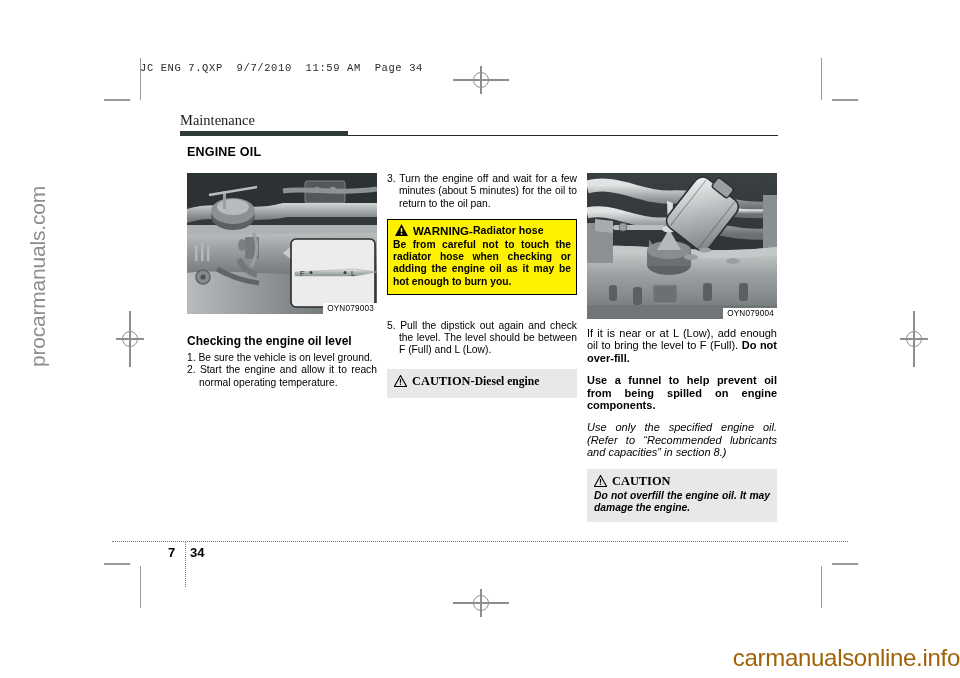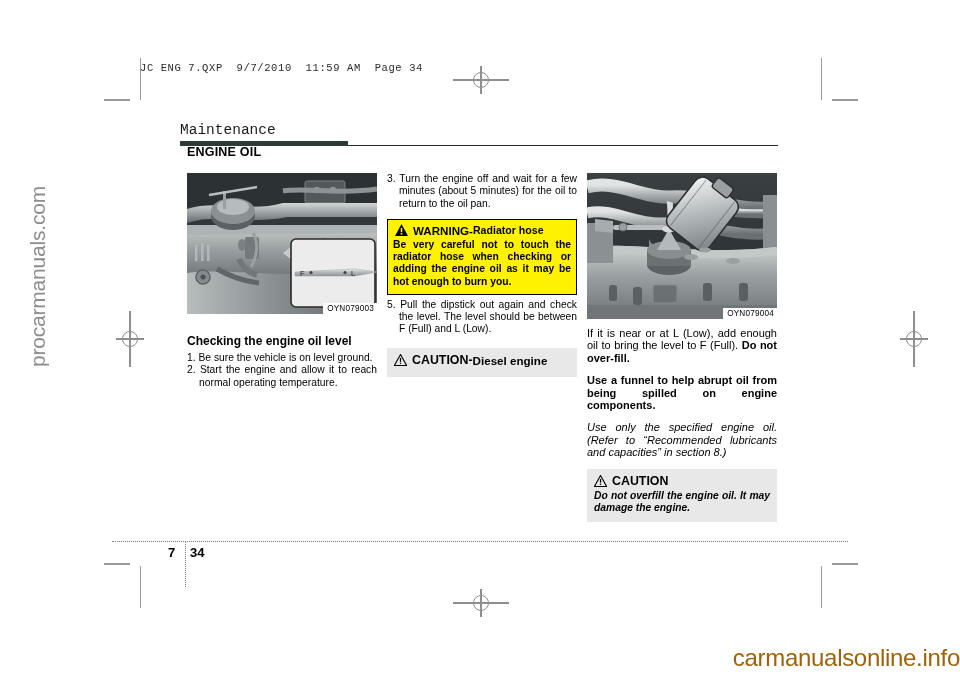--- a/index.html
+++ b/index.html
@@ -53,26 +53,25 @@
     width: 960px; height: 678px;
   }
 
   .chapter-head {
     position: absolute;
     left: 180px;
     top: 113px;
     width: 598px;
   }
   .chapter-title {
-    font-family: Liberation Mono, monospace;
+    font-family: Liberation Serif, serif;
     font-size: 14.5px;
     color: #1a1a1a;
     line-height: 1.1;
     padding-bottom: 2px;
-    margin-top: 10px;
   }
   .chapter-rule { position: relative; height: 6px; }
   .chapter-rule .thick {
     position: absolute; left: 0; top: 0;
     width: 168px; height: 5.5px; background: #2d3a36;
   }
   .chapter-rule .thin {
     position: absolute; left: 168px; top: 4px;
     width: 430px; height: 1.4px; background: #2a2a2a;
   }
@@ -163,21 +162,21 @@
   .alert-head {
     display: flex;
     align-items: flex-start;
     font-size: 11.6px;
     font-weight: bold;
     color: #000;
     margin-bottom: 2px;
     line-height: 13px;
   }
   .alert.warning .alert-head { padding-left: 2px; }
-  .alert.caution .alert-head { font-size: 12.4px; }
+  .alert.caution .alert-head { font-size: 12.4px; font-family: Liberation Serif, serif; }
   .alert-head .tri { margin-right: 5px; display: inline-flex; }
   .alert-head .head-sub { font-size: 10.6px; font-weight: bold; }
   .alert-body {
     font-size: 10.3px;
     line-height: 12.1px;
     font-weight: bold;
     color: #000;
     text-align: justify;
   }
   .alert.caution .alert-body { font-style: italic; }
@@ -386,24 +385,24 @@
           <svg width="13" height="12" viewBox="0 0 13 12">
             <path d="M6.5 0 L13 12 L0 12 Z" fill="#000"></path>
             <rect x="5.7" y="4" width="1.6" height="4.2" fill="#fff200"></rect>
             <rect x="5.7" y="9" width="1.6" height="1.6" fill="#fff200"></rect>
           </svg>
         </span>
         <span>WARNING</span>
         <span> - </span>
         <span class="head-sub">Radiator hose</span>
       </div>
-      <div class="alert-body">Be very careful not to touch the radiator hose when checking or adding the engine oil as it may be hot enough to burn you.</div>
-    </div>
-
-    <ol class="steps" style="margin-top:4px;">
+      <div class="alert-body">Be from careful not to touch the radiator hose when checking or adding the engine oil as it may be hot enough to burn you.</div>
+    </div>
+
+    <ol class="steps" style="margin-top:25px;">
       <li>
         <span class="num">5.</span>
         <span>Pull the dipstick out again and check the level. The level should be between F (Full) and L (Low).</span>
       </li>
     </ol>
 
     <div class="alert caution" style="margin-top:12px;">
       <div class="alert-head">
         <span class="tri">
           <svg width="13" height="12" viewBox="0 0 13 12">
@@ -478,21 +477,21 @@
         <ellipse cx="118" cy="77" rx="6" ry="2.6" fill="#9aa0a1"></ellipse>
         <rect x="0" y="132" width="190" height="14" fill="#707678"></rect>
       </svg>
       <div class="fig-caption">OYN079004</div>
     </div>
 
     <div class="body-text para" style="margin-top:8px;">
       <span>If it is near or at L (Low), add enough oil to bring the level to F (Full). </span><span class="bold">Do not over-fill.</span>
     </div>
 
-    <div class="body-text para bold">Use a funnel to help abrupt oil from being spilled on engine components.</div>
+    <div class="body-text para bold">Use a funnel to help prevent oil from being spilled on engine components.</div>
 
     <div class="body-text para ital">Use only the specified engine oil. (Refer to “Recommended lubricants and capacities” in section 8.)</div>
 
     <div class="alert caution" style="margin-top:2px;">
       <div class="alert-head">
         <span class="tri">
           <svg width="13" height="12" viewBox="0 0 13 12">
             <path d="M6.5 0.6 L12.6 11.5 L0.4 11.5 Z" fill="none" stroke="#000" stroke-width="1.1"></path>
             <rect x="5.9" y="4" width="1.2" height="3.8" fill="#000"></rect>
             <rect x="5.9" y="8.6" width="1.2" height="1.3" fill="#000"></rect>

